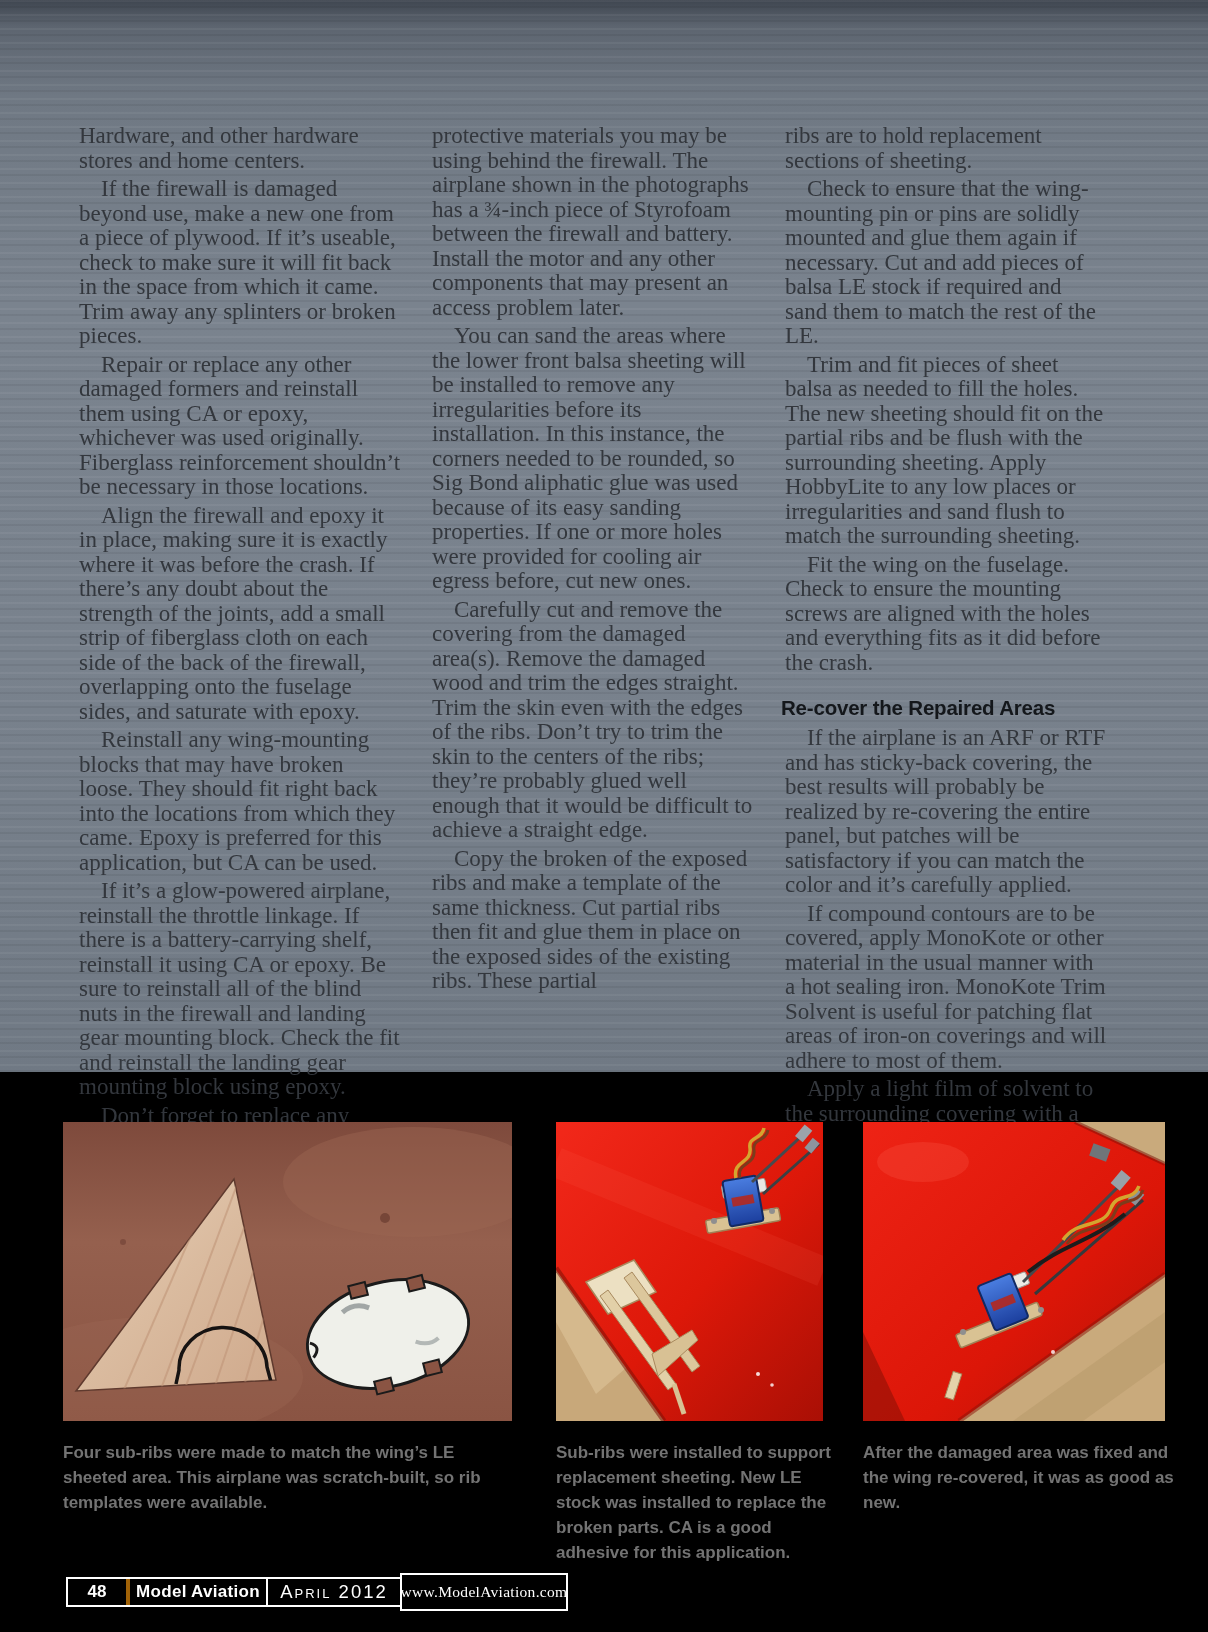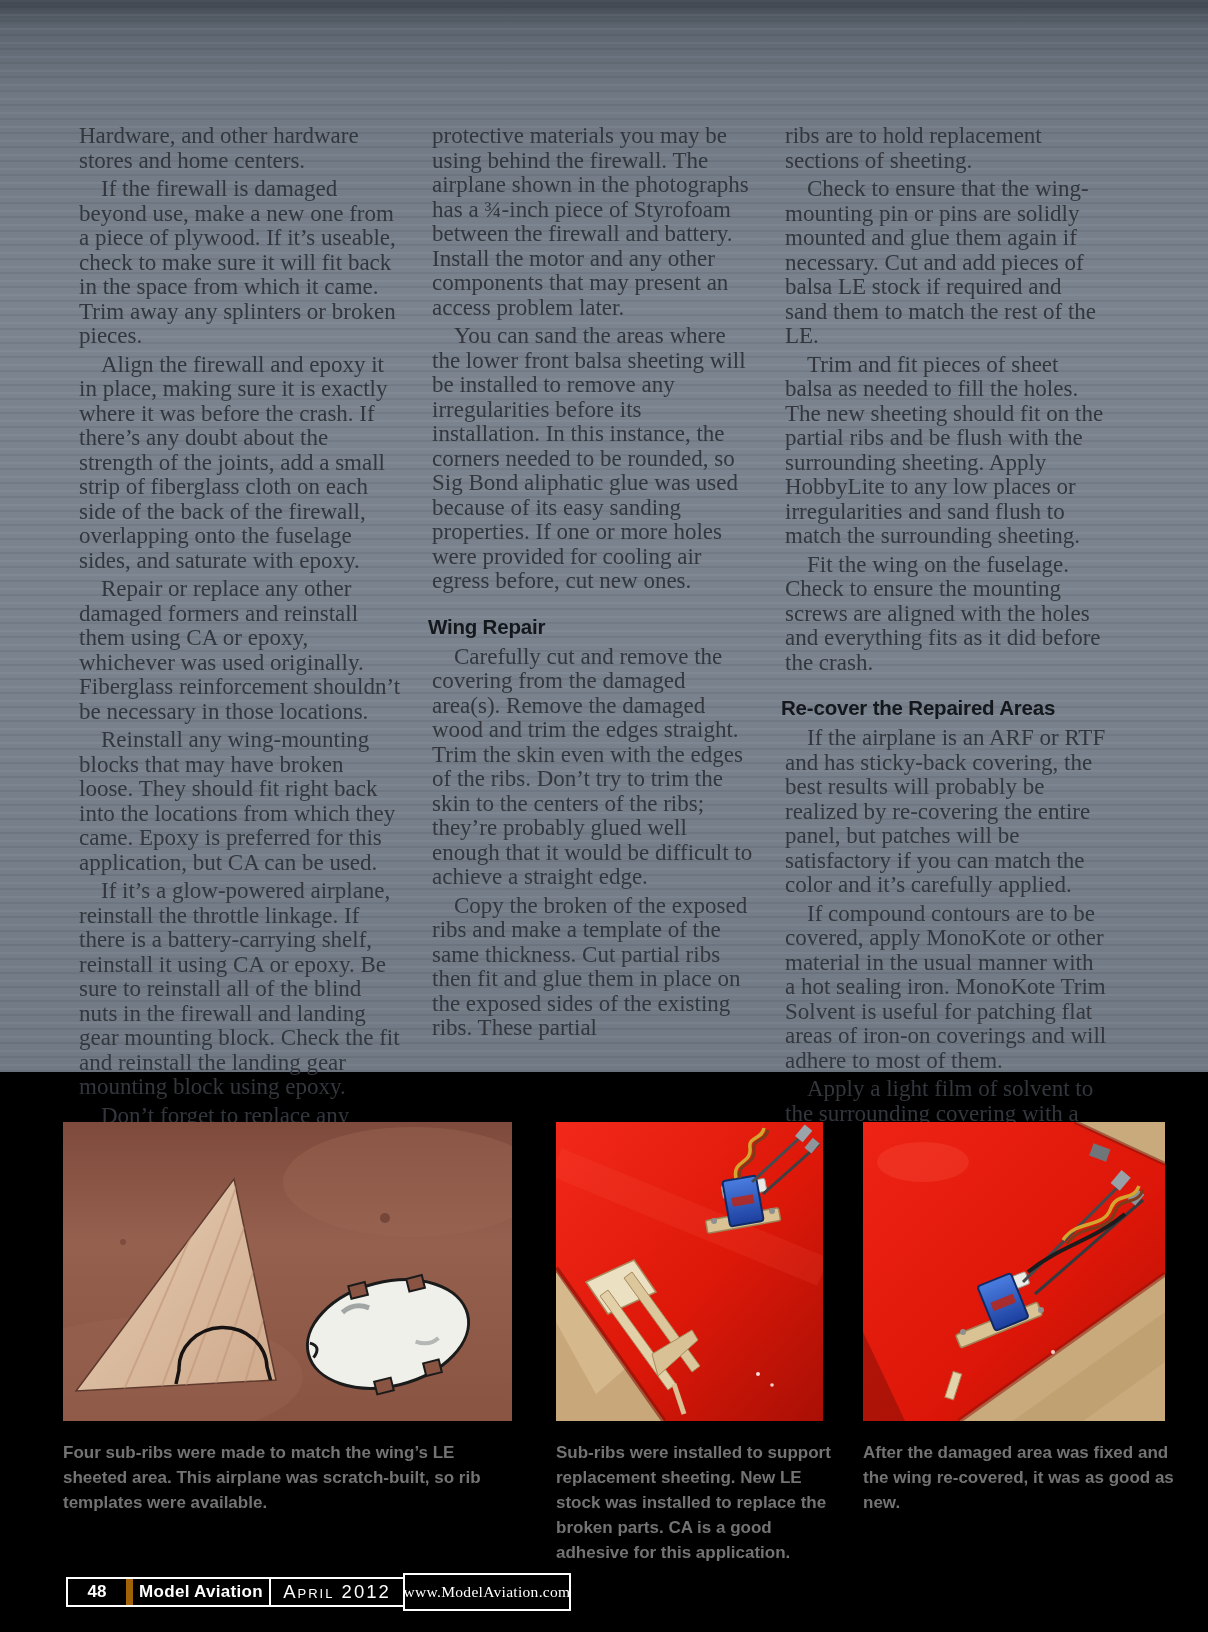--- a/index.html
+++ b/index.html
@@ -30,48 +30,47 @@
            font-family:"Liberation Sans",sans-serif;font-weight:bold;
            font-size:17px;line-height:25px;}
   #cap1{left:63px;width:458px;}
   #cap2{left:556px;width:292px;}
   #cap3{left:863px;width:330px;}
   
   .footer{position:absolute;left:66px;top:1577px;height:26px;display:flex;
           align-items:stretch;border:2px solid #fff;color:#fff;box-sizing:content-box;}
   .footer .cell{display:flex;align-items:center;justify-content:center;}
   .cell-page{width:58px;font-family:"Liberation Sans",sans-serif;font-weight:bold;
-             font-size:17px;border-right:7px solid #a16207;}
+             font-size:17px;border-right:4px solid #a16207;}
   .cell-mag{width:136px;font-family:"Liberation Sans",sans-serif;font-weight:bold;
             font-size:17px;letter-spacing:.3px;border-right:2px solid #fff;}
   .cell-issue{width:132px;font-family:Liberation Sans, sans-serif;font-variant:small-caps;
               font-size:18.5px;letter-spacing:2px;}
   .cell-web{position:relative;margin:-6px -2px -6px 0;border:2px solid #fff;background:#000;
             width:164px;font-family:"Liberation Serif",serif;font-size:15.5px;letter-spacing:.3px;}
 </style>
 </head>
 <body>
 
 <div class="page">
 
   <div class="paper">
     <div class="columns" id="article-columns">
         <div class="col">
           <p>Hardware, and other hardware stores and home centers.</p>
           <p class="ind">If the firewall is damaged beyond use, make a new one from a piece of plywood. If it’s useable, check to make sure it will fit back in the space from which it came. Trim away any splinters or broken pieces.</p>
+          <p class="ind">Repair or replace any other damaged formers and reinstall them using CA or epoxy, whichever was used originally. Fiberglass reinforcement shouldn’t be necessary in those locations.</p>
           <p class="ind">Align the firewall and epoxy it in place, making sure it is exactly where it was before the crash. If there’s any doubt about the strength of the joints, add a small strip of fiberglass cloth on each side of the back of the firewall, overlapping onto the fuselage sides, and saturate with epoxy.</p>
-          <p class="ind">Repair or replace any other damaged formers and reinstall them using CA or epoxy, whichever was used originally. Fiberglass reinforcement shouldn’t be necessary in those locations.</p>
           <p class="ind">Reinstall any wing-mounting blocks that may have broken loose. They should fit right back into the locations from which they came. Epoxy is preferred for this application, but CA can be used.</p>
           <p class="ind">If it’s a glow-powered airplane, reinstall the throttle linkage. If there is a battery-carrying shelf, reinstall it using CA or epoxy. Be sure to reinstall all of the blind nuts in the firewall and landing gear mounting block. Check the fit and reinstall the landing gear mounting block using epoxy.</p>
           <p class="ind">Don’t forget to replace any</p>
         </div>
         <div class="col">
           <p>protective materials you may be using behind the firewall. The airplane shown in the photographs has a ¾-inch piece of Styrofoam between the firewall and battery. Install the motor and any other components that may present an access problem later.</p>
           <p class="ind">You can sand the areas where the lower front balsa sheeting will be installed to remove any irregularities before its installation. In this instance, the corners needed to be rounded, so Sig Bond aliphatic glue was used because of its easy sanding properties. If one or more holes were provided for cooling air egress before, cut new ones.</p>
-          <h3>Wing Repair</h3>
           <p class="ind">Carefully cut and remove the covering from the damaged area(s). Remove the damaged wood and trim the edges straight. Trim the skin even with the edges of the ribs. Don’t try to trim the skin to the centers of the ribs; they’re probably glued well enough that it would be difficult to achieve a straight edge.</p>
           <p class="ind">Copy the broken of the exposed ribs and make a template of the same thickness. Cut partial ribs then fit and glue them in place on the exposed sides of the existing ribs. These partial</p>
         </div>
         <div class="col">
           <p>ribs are to hold replacement sections of sheeting.</p>
           <p class="ind">Check to ensure that the wing-mounting pin or pins are solidly mounted and glue them again if necessary. Cut and add pieces of balsa LE stock if required and sand them to match the rest of the LE.</p>
           <p class="ind">Trim and fit pieces of sheet balsa as needed to fill the holes. The new sheeting should fit on the partial ribs and be flush with the surrounding sheeting. Apply HobbyLite to any low places or irregularities and sand flush to match the surrounding sheeting.</p>
           <p class="ind">Fit the wing on the fuselage. Check to ensure the mounting screws are aligned with the holes and everything fits as it did before the crash.</p>
           <h3>Re-cover the Repaired Areas</h3>
           <p class="ind">If the airplane is an ARF or RTF and has sticky-back covering, the best results will probably be realized by re-covering the entire panel, but patches will be satisfactory if you can match the color and it’s carefully applied.</p>

